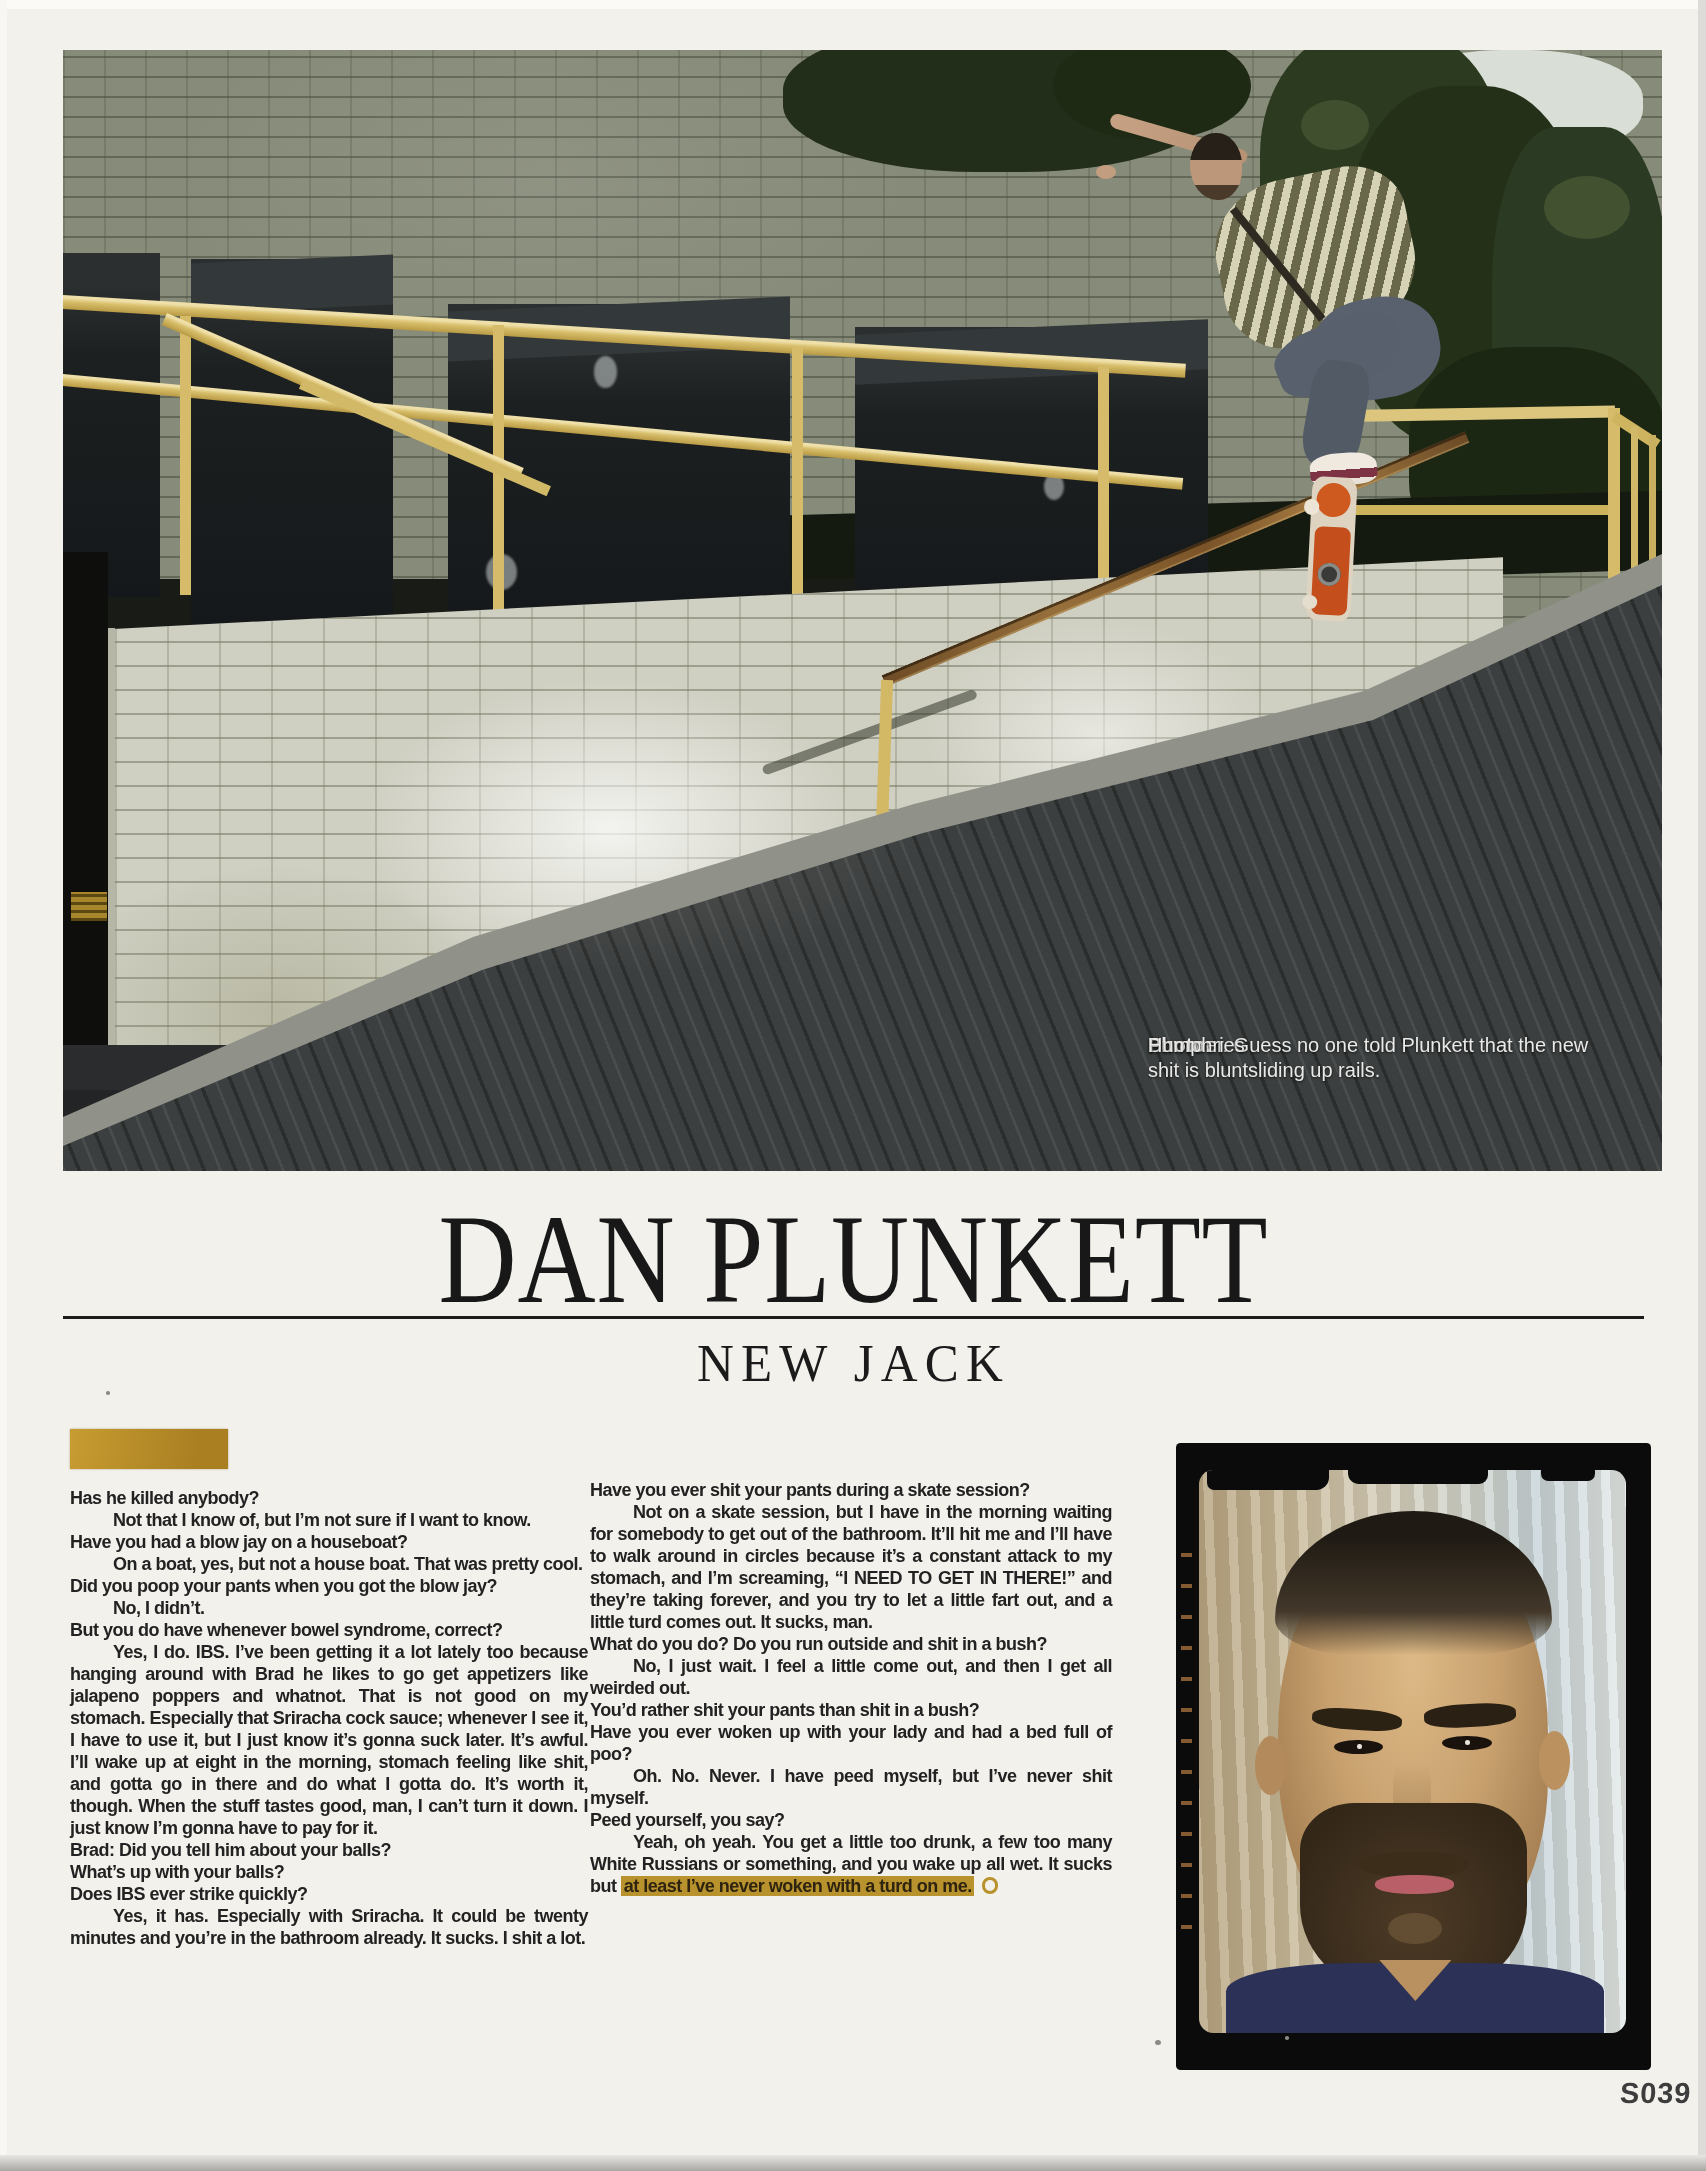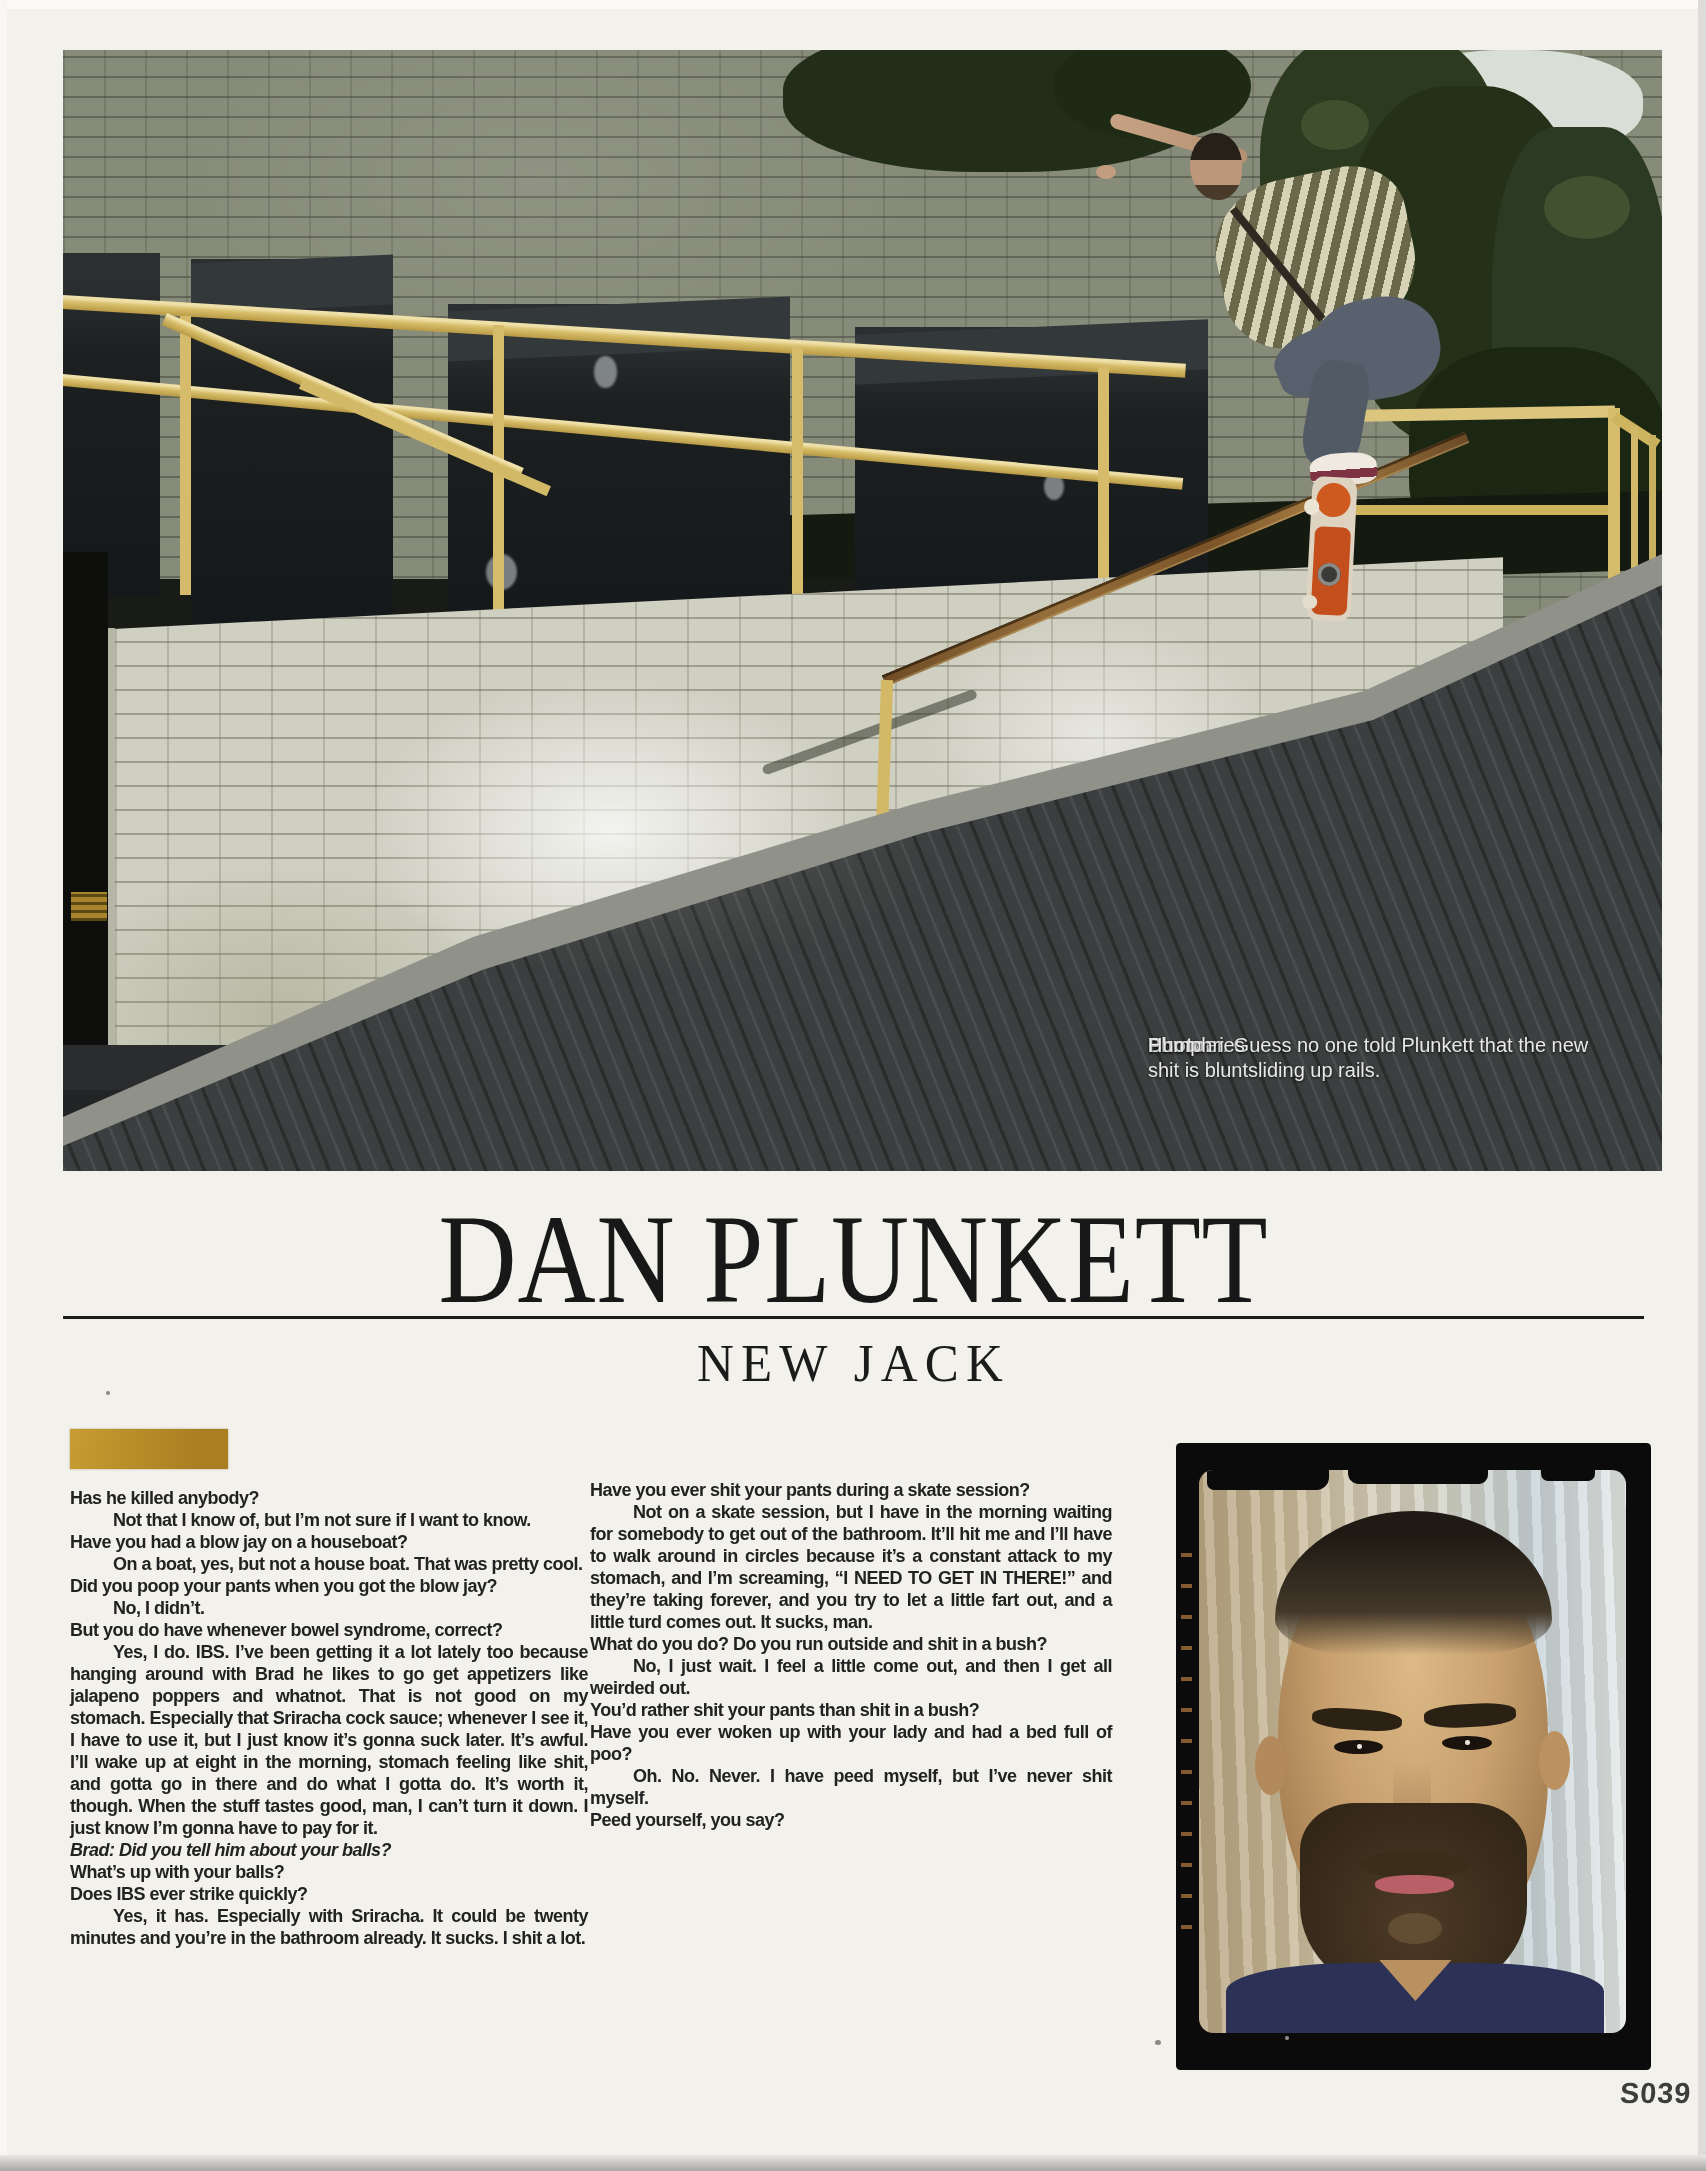--- a/index.html
+++ b/index.html
@@ -140,21 +140,21 @@
 
   
   .gold-bar{left:70px;top:1429px;width:158px;height:40px;
     background:linear-gradient(100deg,#c79c31,#a97f22 80%);box-shadow:0 0 1.8px rgba(120,90,20,.5);}
   .col{font-size:18px;line-height:22px;color:#222;text-align:justify;}
   .col p{margin:0;}
   .col-left{left:70px;top:1487px;width:518px;}
   .col-right{left:590px;top:1479px;width:522px;}
   .q{font-weight:bold;letter-spacing:-0.5px;}
   .a{letter-spacing:-0.5px;text-indent:43px;font-weight:bold;}
-  .brad{font-weight:bold;font-style:italic;letter-spacing:-0.5px;}
+  .brad{font-weight:bold;letter-spacing:-0.5px;}
   .hl{background:#b8922c;color:#2f2410;padding:0 2.7px;}
   .endmark{display:inline-block;width:10.8px;height:10.8px;border:3.6px solid #b8922c;border-radius:50%;
     margin-left:7.2px;vertical-align:-1.8px;background:#f3f1ec;}
 
   
   .portrait{left:1176px;top:1443px;width:475px;height:627px;background:#0b0b0b;border-radius:4.5px;}
   .portrait *{position:absolute;}
   .portrait-inner{left:23.4px;top:27px;width:427px;height:563px;border-radius:14.4px;overflow:hidden;
     background:
       repeating-linear-gradient(88deg, rgba(255,255,255,.20) 0 9px, rgba(120,110,88,.16) 9px 23.4px),
@@ -306,20 +306,21 @@
 
 <div class="abs col col-right">
   <p class="q">Have you ever shit your pants during a skate session?</p>
   <p class="a">Not on a skate session, but I have in the morning waiting for somebody to get out of the bathroom. It’ll hit me and I’ll have to walk around in circles because it’s a constant attack to my stomach, and I’m screaming, “I NEED TO GET IN THERE!” and they’re taking forever, and you try to let a little fart out, and a little turd comes out. It sucks, man.</p>
   <p class="q">What do you do? Do you run outside and shit in a bush?</p>
   <p class="a">No, I just wait. I feel a little come out, and then I get all weirded out.</p>
   <p class="q">You’d rather shit your pants than shit in a bush?</p>
   <p class="q">Have you ever woken up with your lady and had a bed full of poo?</p>
   <p class="a">Oh. No. Never. I have peed myself, but I’ve never shit myself.</p>
   <p class="q">Peed yourself, you say?</p>
+  <p class="a"><span>Yeah, oh yeah. You get a little too drunk, a few too many White Russians or something, and you wake up all wet. It sucks but </span><span class="hl">at least I’ve never woken with a turd on me.</span><span class="endmark"></span></p>
 </div>
 
 <div class="abs portrait">
   <div class="portrait-inner">
     <div class="head"></div>
     <div class="hair"></div>
     <div class="ear-l"></div>
     <div class="ear-r"></div>
     <div class="brow-l"></div>
     <div class="brow-r"></div>

